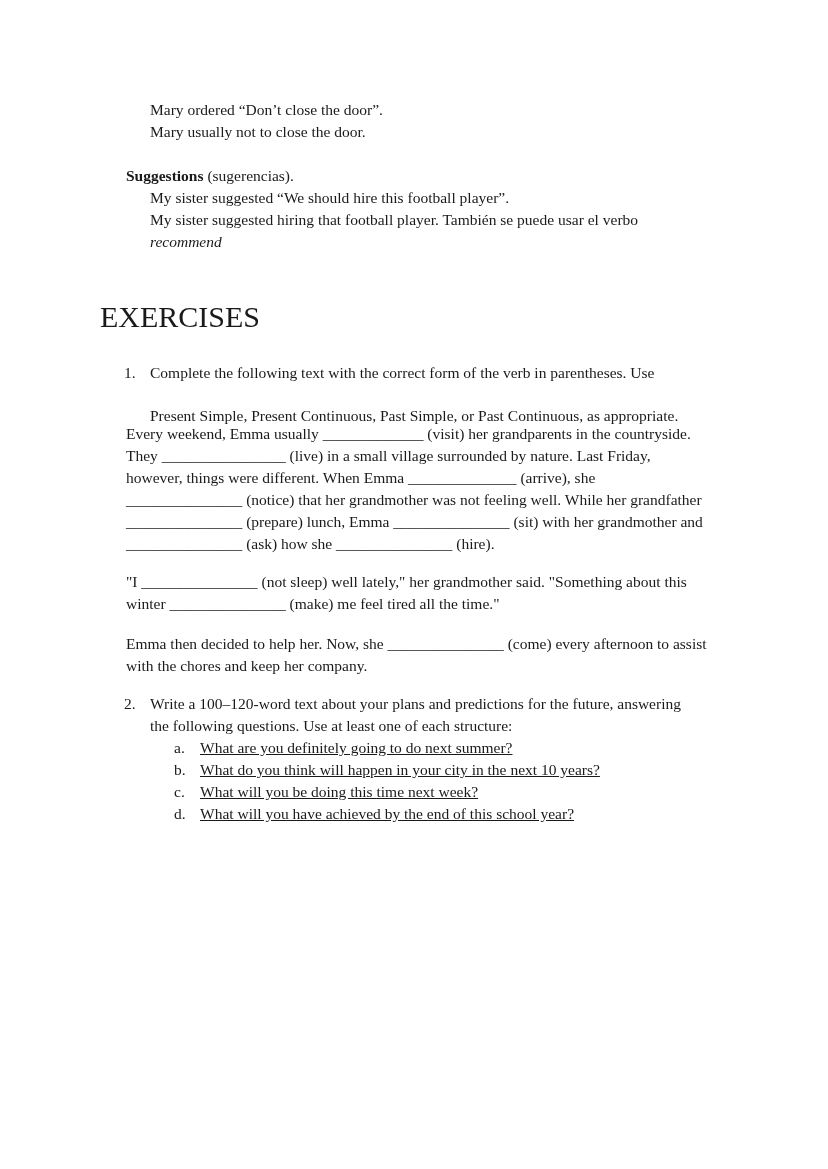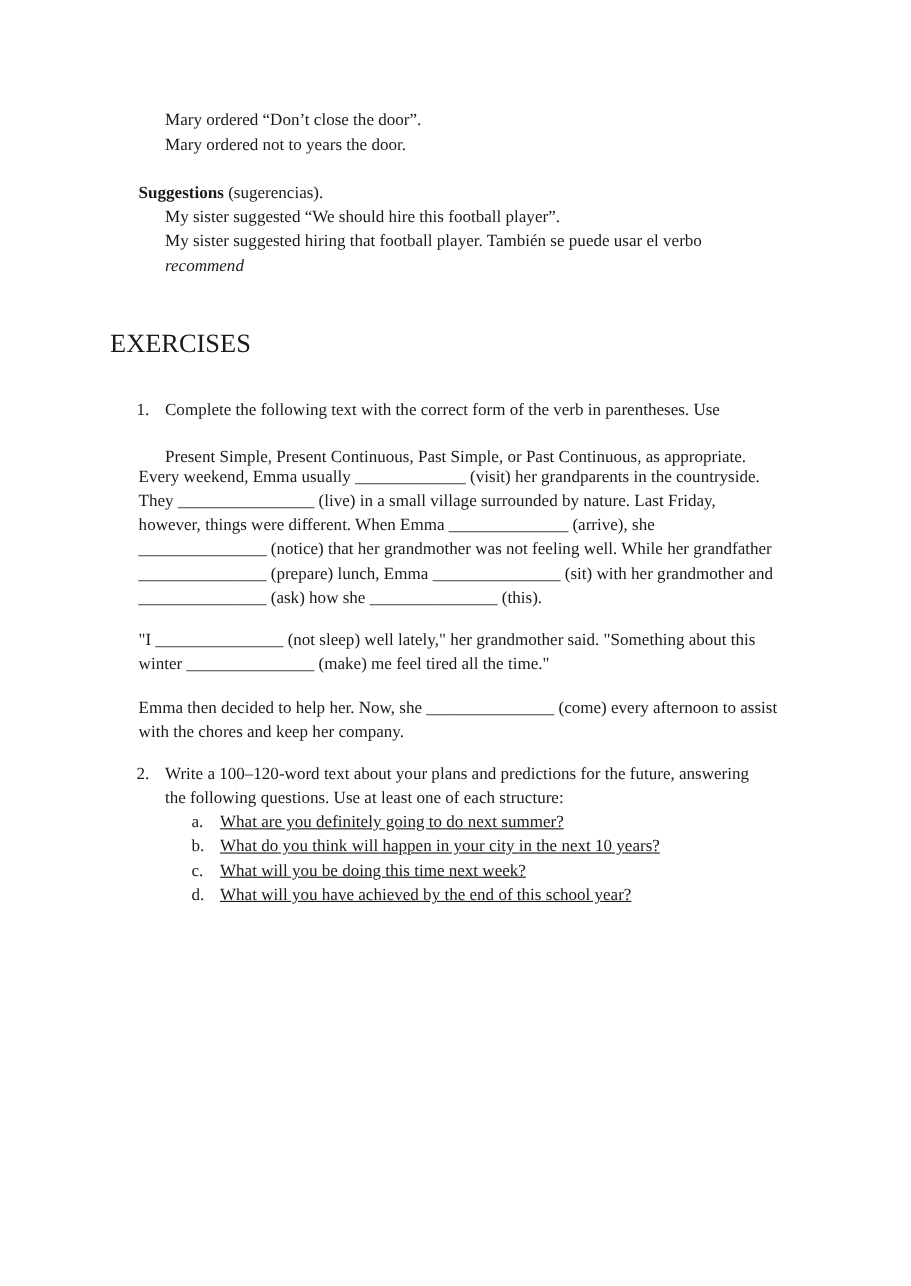--- a/index.html
+++ b/index.html
@@ -2,48 +2,48 @@
 <html><head>
 <meta charset="utf-8">
 <style>
   html, body { margin:0; padding:0; background:#fff; }
   body { width:828px; height:1169px; position:relative; font-family:"Liberation Serif", serif; color:#1a1a1a; font-size:15.5px; }
   .line { position:absolute; white-space:nowrap; line-height:22px; }
   .ind { left:150px; }
   .left { left:100px;margin-left:26px; }
   .b { font-weight:bold; }
   .i { font-style:italic; }
-  .h { position:absolute; left:100px; top:300px; font-size:24px; }
+  .h { position:absolute; left:100px; top:300px; font-size:30px; }
   .num { position:absolute; left:124px; }
   .sub { position:absolute; left:174px; }
   .subt { position:absolute; left:200px;text-decoration:underline; }
 </style>
 </head>
 <body>
 
 <div class="line ind" style="top:99px">Mary ordered “Don’t close the door”.</div>
-<div class="line ind" style="top:121px">Mary ordered not to years the door.</div>
+<div class="line ind" style="top:121px">Mary usually not to close the door.</div>
 
 <div class="line left" style="top:165px"><span class="b">Suggestions</span><span> (sugerencias).</span></div>
 <div class="line ind" style="top:187px">My sister suggested “We should hire this football player”.</div>
 <div class="line ind" style="top:209px">My sister suggested hiring that football player. También se puede usar el verbo</div>
 <div class="line ind i" style="top:231px">recommend</div>
 
 <div class="h">EXERCISES</div>
 
 <div class="line num" style="top:362px">1.</div>
 <div class="line ind" style="top:362px">Complete the following text with the correct form of the verb in parentheses. Use</div>
 <div class="line ind" style="top:405px">Present Simple, Present Continuous, Past Simple, or Past Continuous, as appropriate.</div>
 
 <div class="line left" style="top:423px">Every weekend, Emma usually _____________ (visit) her grandparents in the countryside.</div>
 <div class="line left" style="top:445px">They ________________ (live) in a small village surrounded by nature. Last Friday,</div>
 <div class="line left" style="top:467px">however, things were different. When Emma ______________ (arrive), she</div>
 <div class="line left" style="top:489px">_______________ (notice) that her grandmother was not feeling well. While her grandfather</div>
 <div class="line left" style="top:511px">_______________ (prepare) lunch, Emma _______________ (sit) with her grandmother and</div>
-<div class="line left" style="top:533px">_______________ (ask) how she _______________ (this).</div>
+<div class="line left" style="top:533px">_______________ (ask) how she _______________ (hire).</div>
 
 <div class="line left" style="top:571px">"I _______________ (not sleep) well lately," her grandmother said. "Something about this</div>
 <div class="line left" style="top:593px">winter _______________ (make) me feel tired all the time."</div>
 
 <div class="line left" style="top:633px">Emma then decided to help her. Now, she _______________ (come) every afternoon to assist</div>
 <div class="line left" style="top:655px">with the chores and keep her company.</div>
 
 <div class="line num" style="top:693px">2.</div>
 <div class="line ind" style="top:693px">Write a 100–120-word text about your plans and predictions for the future, answering</div>
 <div class="line ind" style="top:715px">the following questions. Use at least one of each structure:</div>

